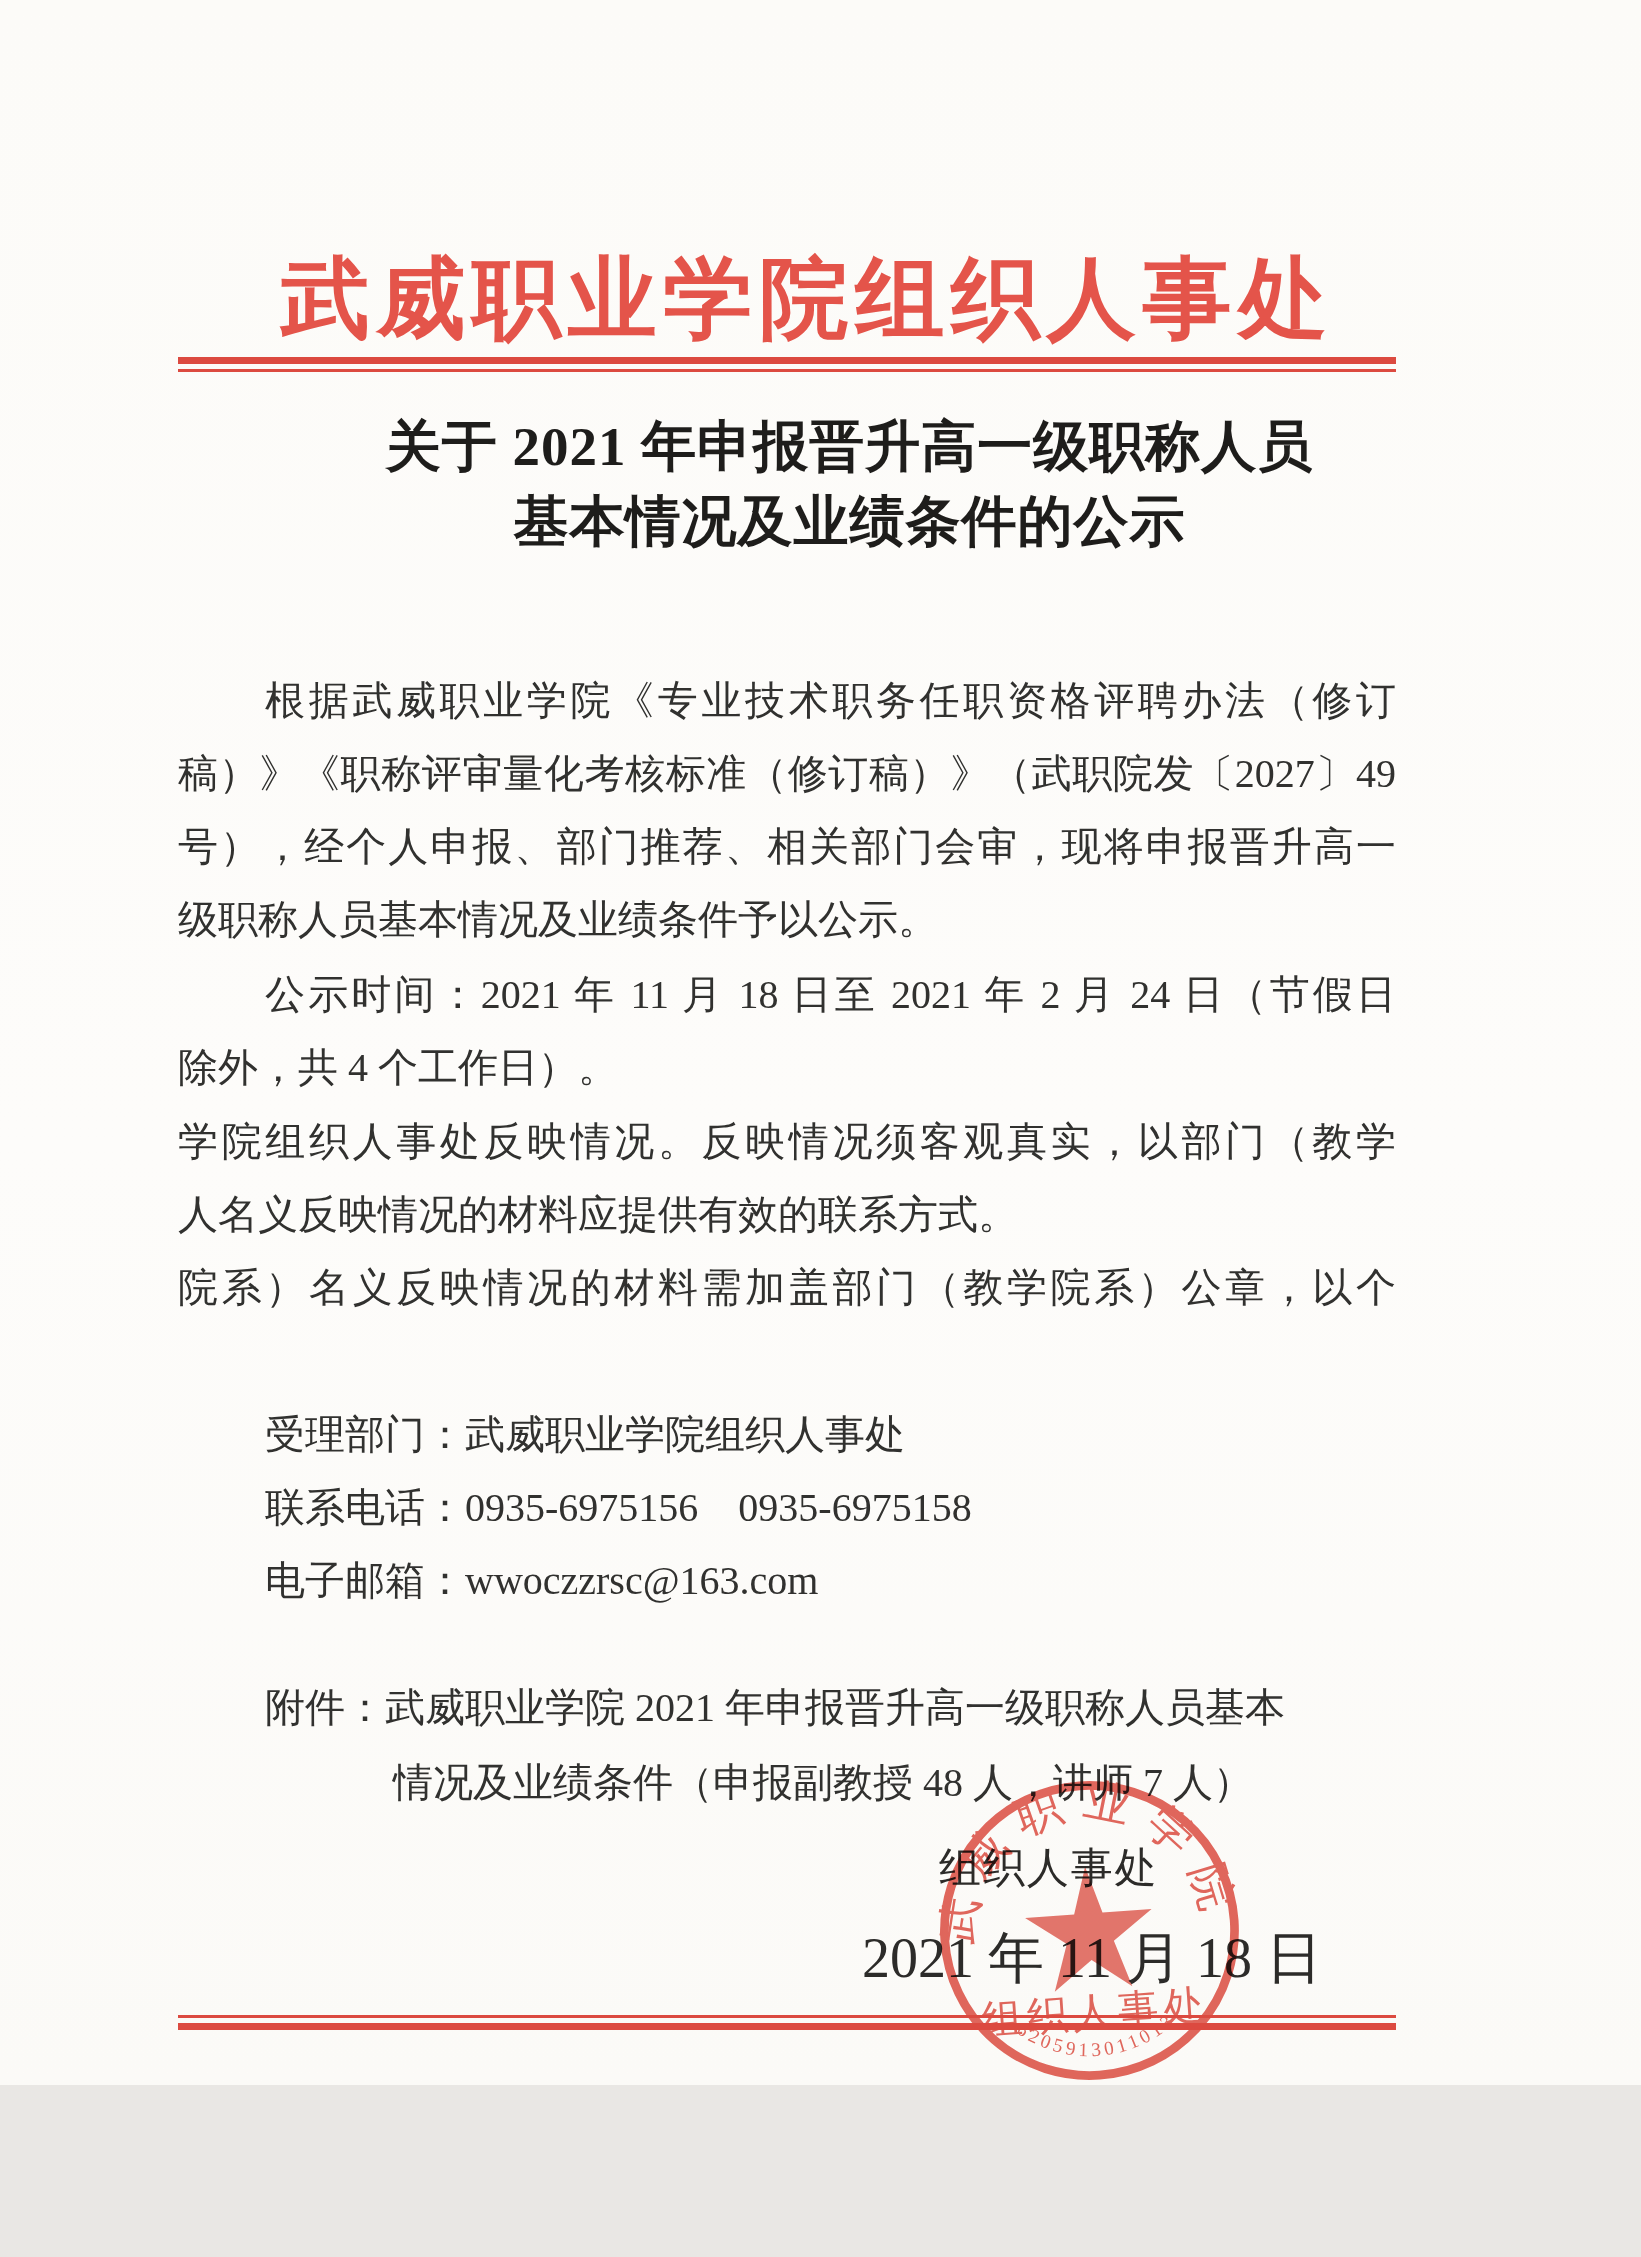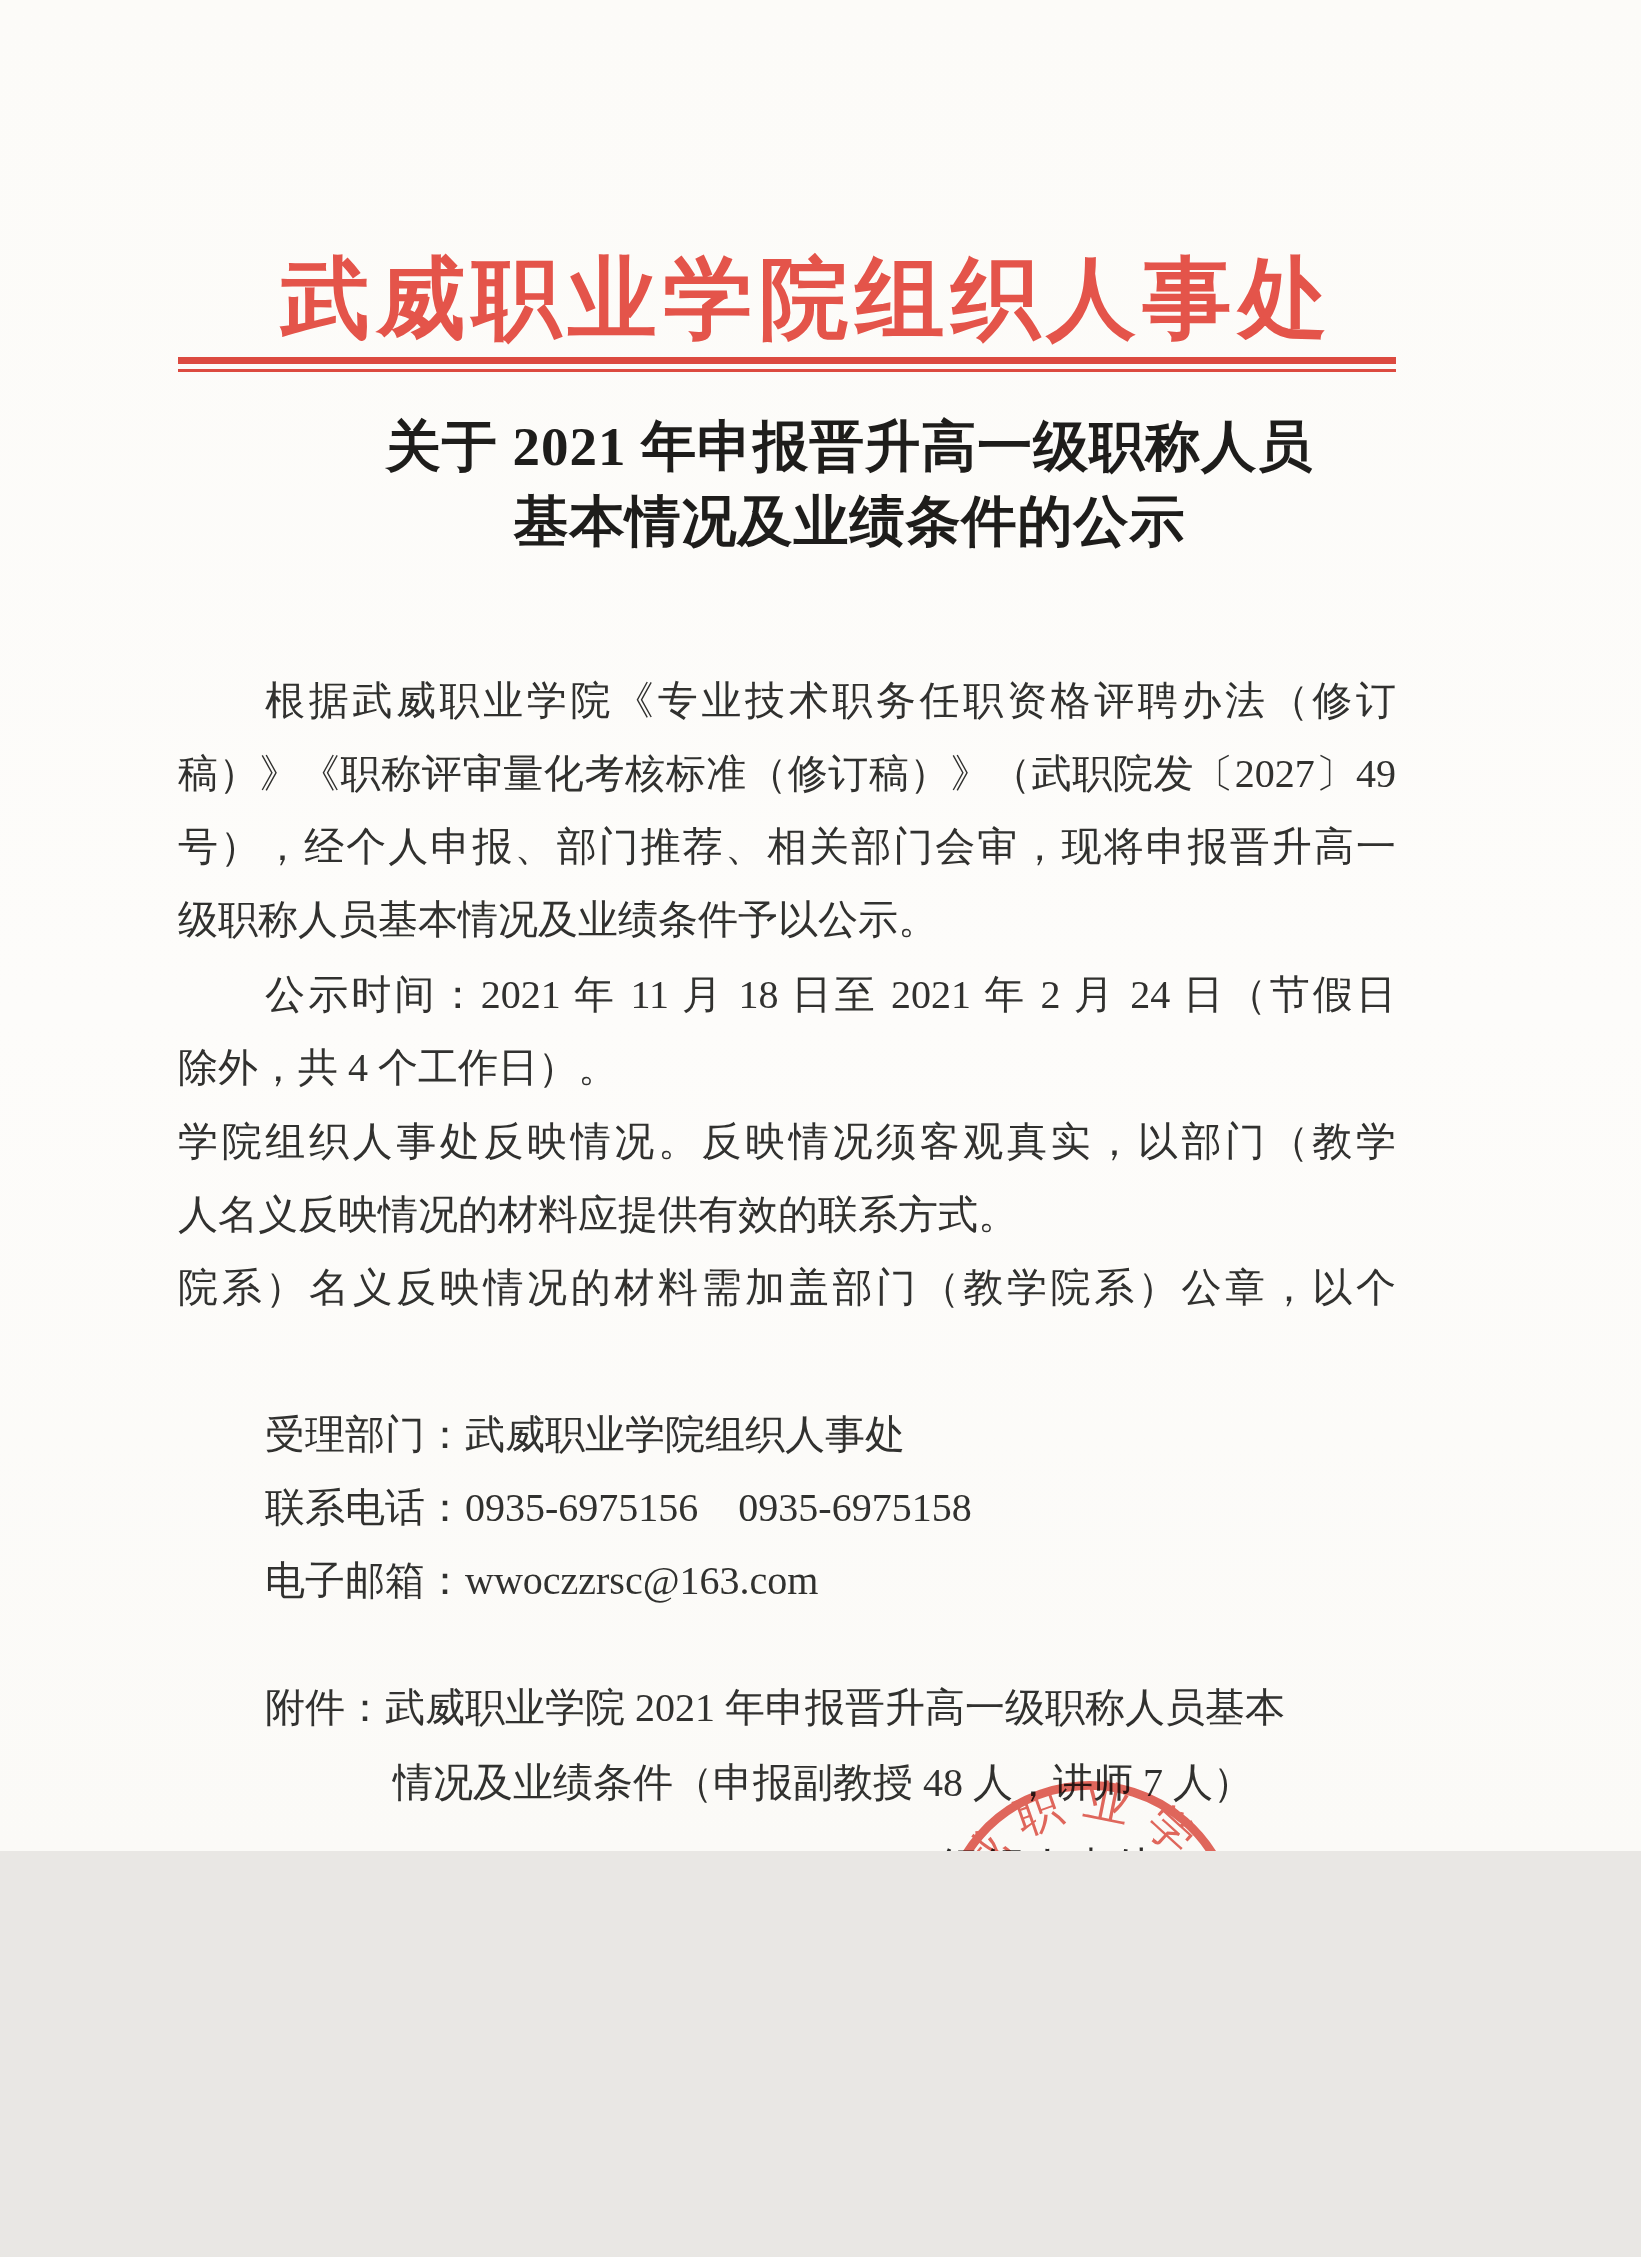--- a/index.html
+++ b/index.html
@@ -1,19 +1,19 @@
 <!DOCTYPE html>
 <html><head>
 <meta charset="utf-8">
 <style>
   html,body{margin:0;padding:0;}
   body{background:#e9e7e4;}
   .page{
     position:relative;
-    width:1641px;height:1851px;
+    width:1641px;height:2085px;
     margin:0 auto;
     background:linear-gradient(180deg,#fcfbf8 0%,#fdfcfa 55%,#fbfaf7 100%);
     overflow:hidden;
     font-family:"Liberation Serif","DejaVu Serif",serif;
     color:#30302e;
   }
   
   .org-header{
     position:absolute;top:239px;left:19.3px;width:1576px;
     text-align:center;

